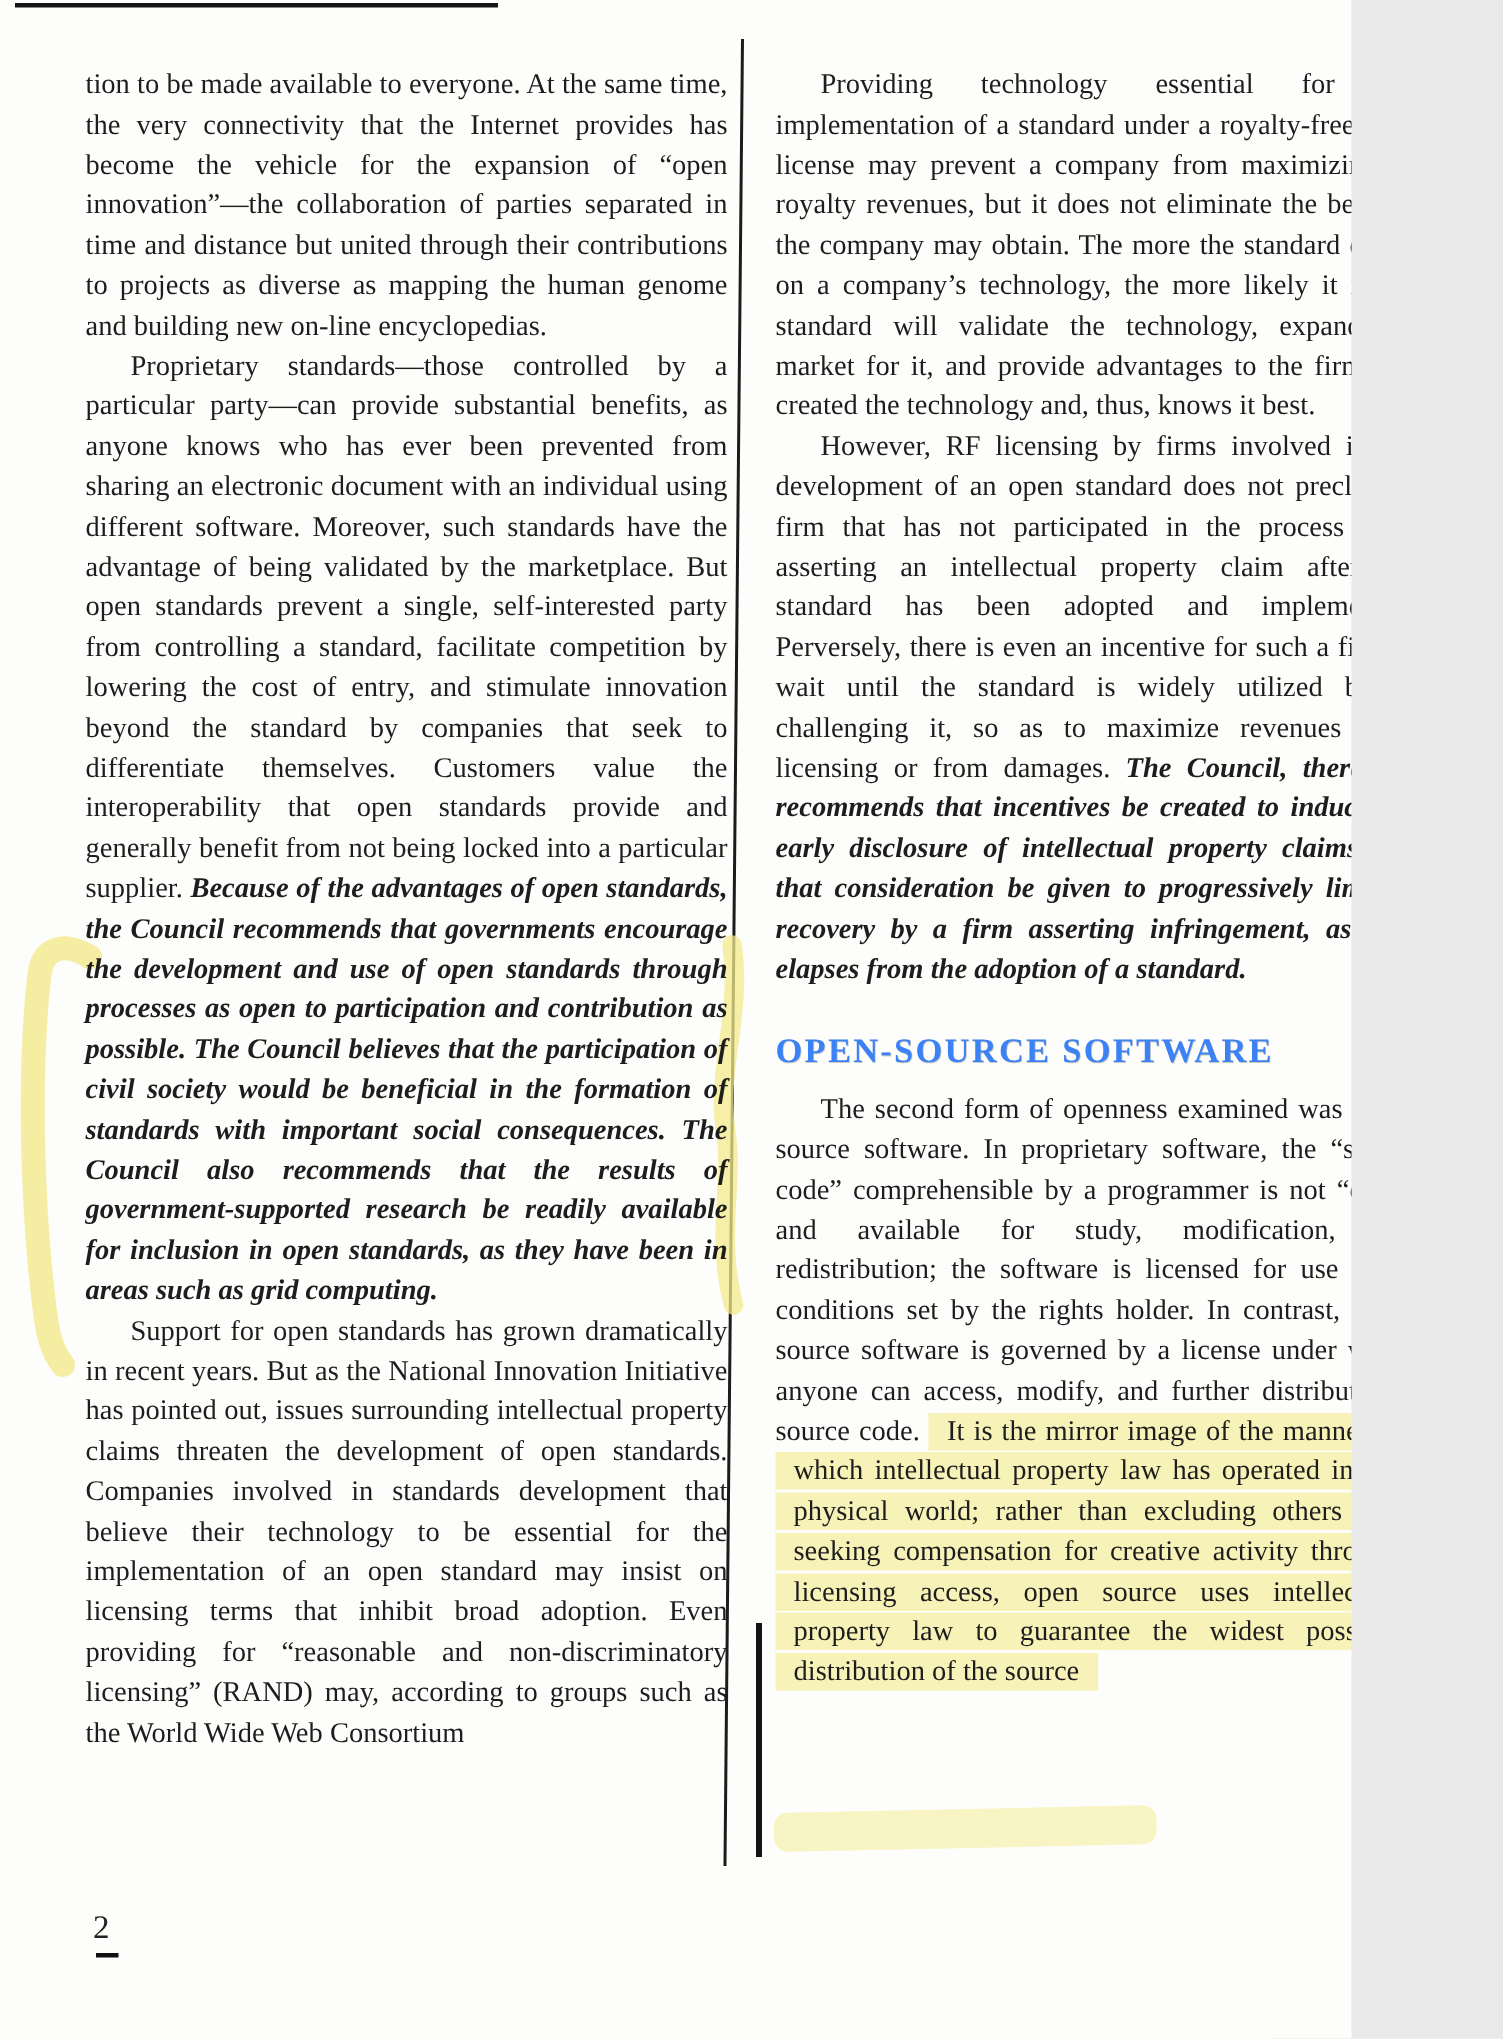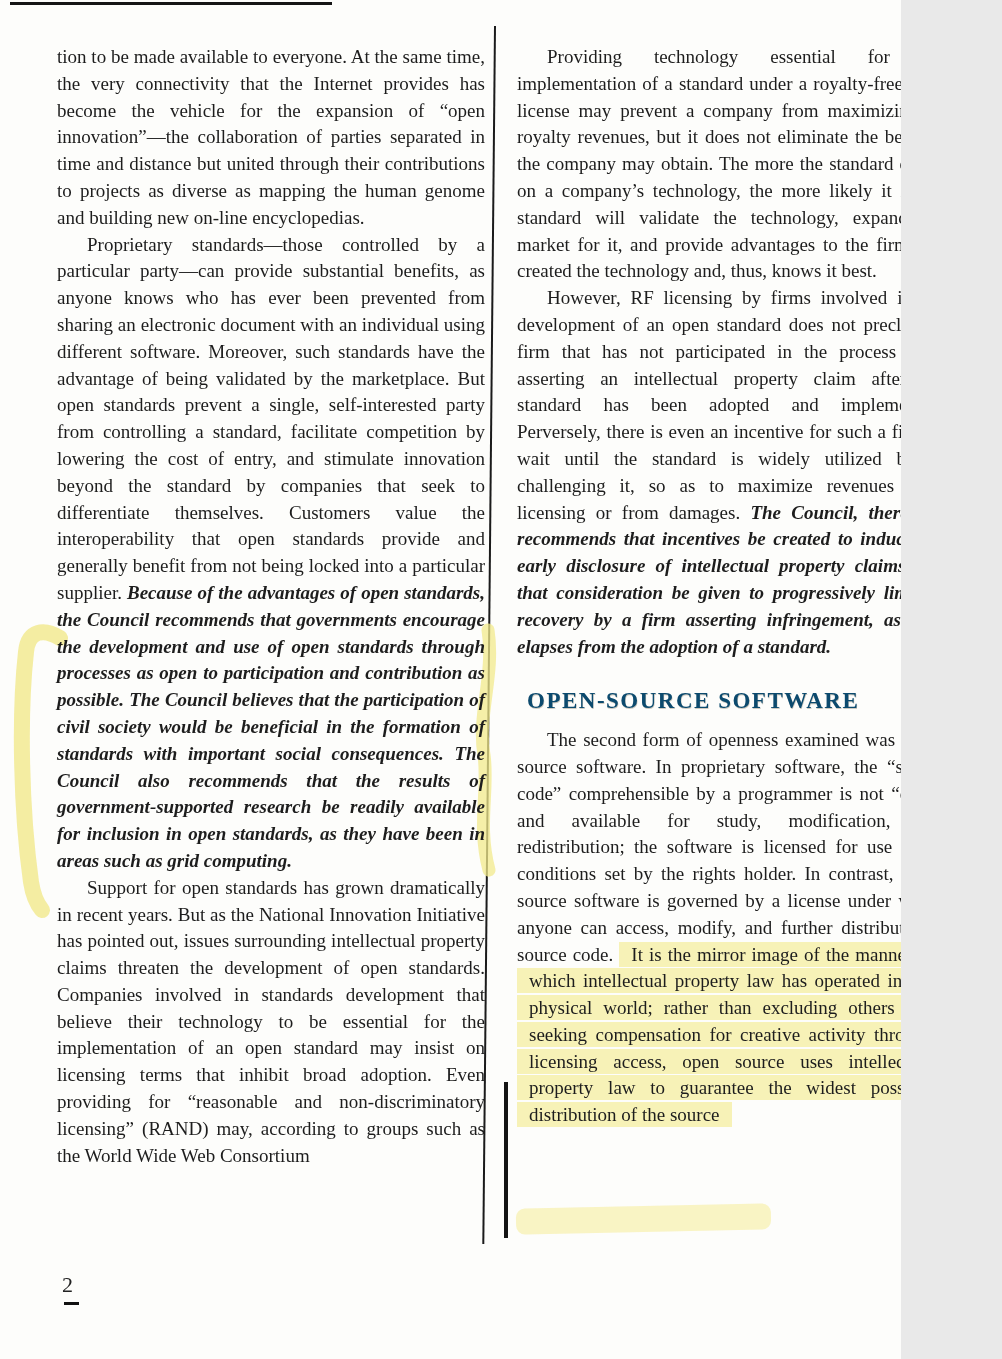--- a/index.html
+++ b/index.html
@@ -21,25 +21,25 @@
   p.para{margin:0;text-indent:30px;}
   p.no-indent{text-indent:0;}
   .em{font-weight:700;font-style:italic;}
   .hl{
     background:rgba(243,233,128,0.55);
     padding:2px 12px;
     box-decoration-break:clone;
     -webkit-box-decoration-break:clone;
   }
   h2.section{
-    margin:28px 10px 12px;
+    margin:28px 0 12px;
     font-size:23px;
     font-weight:700;
     letter-spacing:1.5px;
-    color:#0c4a6e;
+    color:#3b82f6;
     text-shadow:0.5px 0.5px 0 #cdc9bf;
     text-align:left;
   }
   .divider{
     position:absolute;left:494px;top:26px;
     width:2px;height:1218px;background:#1b1b1b;
     transform:rotate(0.55deg);transform-origin:top center;
   }
   .divider-thick{
     position:absolute;left:504px;top:1082px;

